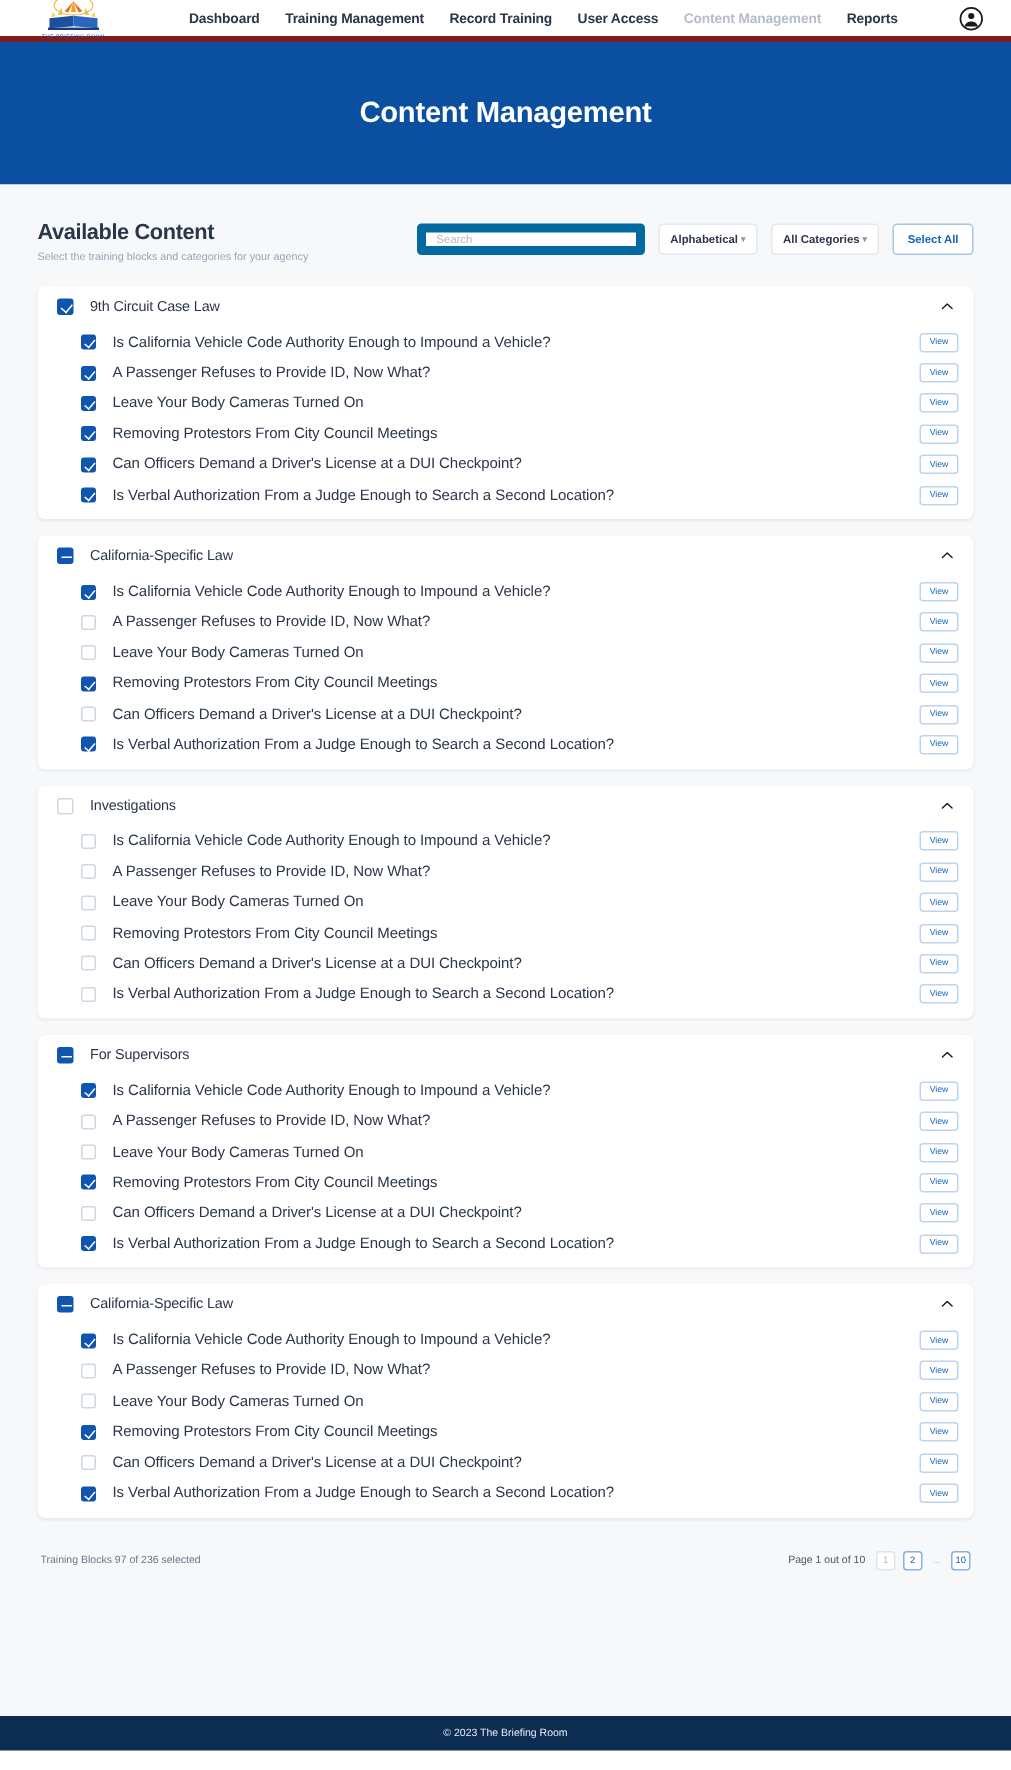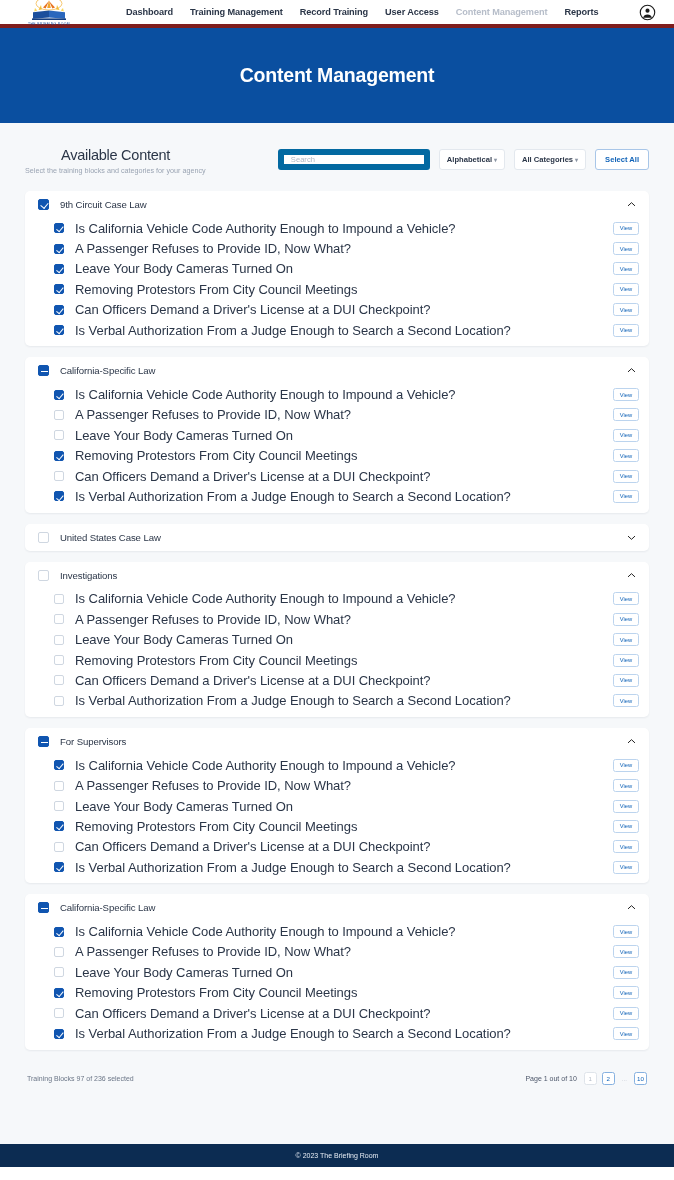--- a/index.html
+++ b/index.html
@@ -68,24 +68,23 @@
   }
 
   .toolbar {
     display: flex;
     align-items: flex-start;
     margin-bottom: 16px;
   }
   .toolbar-left { flex: 1; padding-top: 2px; }
   .section-title {
     font-size: 14.5px;
-    font-weight: normal;
+    font-weight: bold;
     color: #2b3648;
     letter-spacing: -0.25px;
-    margin-left: 36px;
   }
   .section-sub {
     font-size: 7.2px;
     color: #9aa4b3;
     margin-top: 3px;
     letter-spacing: 0px;
   }
   .toolbar-right {
     display: flex;
     align-items: center;
@@ -160,21 +159,21 @@
     display: flex; align-items: center; justify-content: center;
   }
   .card-body { padding: 0 10px 6px 10px; }
   .row {
     display: flex;
     align-items: center;
     height: 20.4px;
     padding-left: 19px;
   }
   .row-label {
-    font-size: 13px;
+    font-size: 10px;
     color: #2b3648;
     margin-left: 11px;
     letter-spacing: -0.05px;
   }
   .view-btn {
     margin-left: auto;
     width: 26px; height: 13px;
     border: 1px solid #bcd4ee;
     border-radius: 2.5px;
     background: #ffffff;
@@ -397,31 +396,20 @@
           <div class="row">
             <span class="cb checked"></span>
             <span class="row-label">Is Verbal Authorization From a Judge Enough to Search a Second Location?</span>
             <span class="view-btn">View</span>
           </div>
         </div>
       </div>
       <div class="card">
         <div class="card-head">
           <span class="cb big"></span>
-          <span class="card-title">United States Case Law</span>
-          <span class="chev">
-            <svg width="11" height="11" viewBox="0 0 24 24">
-              <path d="M5 9.5 L12 16 L19 9.5" fill="none" stroke="#1b1b1b" stroke-width="2.1" stroke-linecap="round" stroke-linejoin="round"></path>
-            </svg>
-          </span>
-        </div>
-      </div>
-      <div class="card">
-        <div class="card-head">
-          <span class="cb big"></span>
           <span class="card-title">Investigations</span>
           <span class="chev">
             <svg width="11" height="11" viewBox="0 0 24 24">
               <path d="M5 14.5 L12 8 L19 14.5" fill="none" stroke="#1b1b1b" stroke-width="2.1" stroke-linecap="round" stroke-linejoin="round"></path>
             </svg>
           </span>
         </div>
         <div class="card-body">
           <div class="row">
             <span class="cb"></span>

